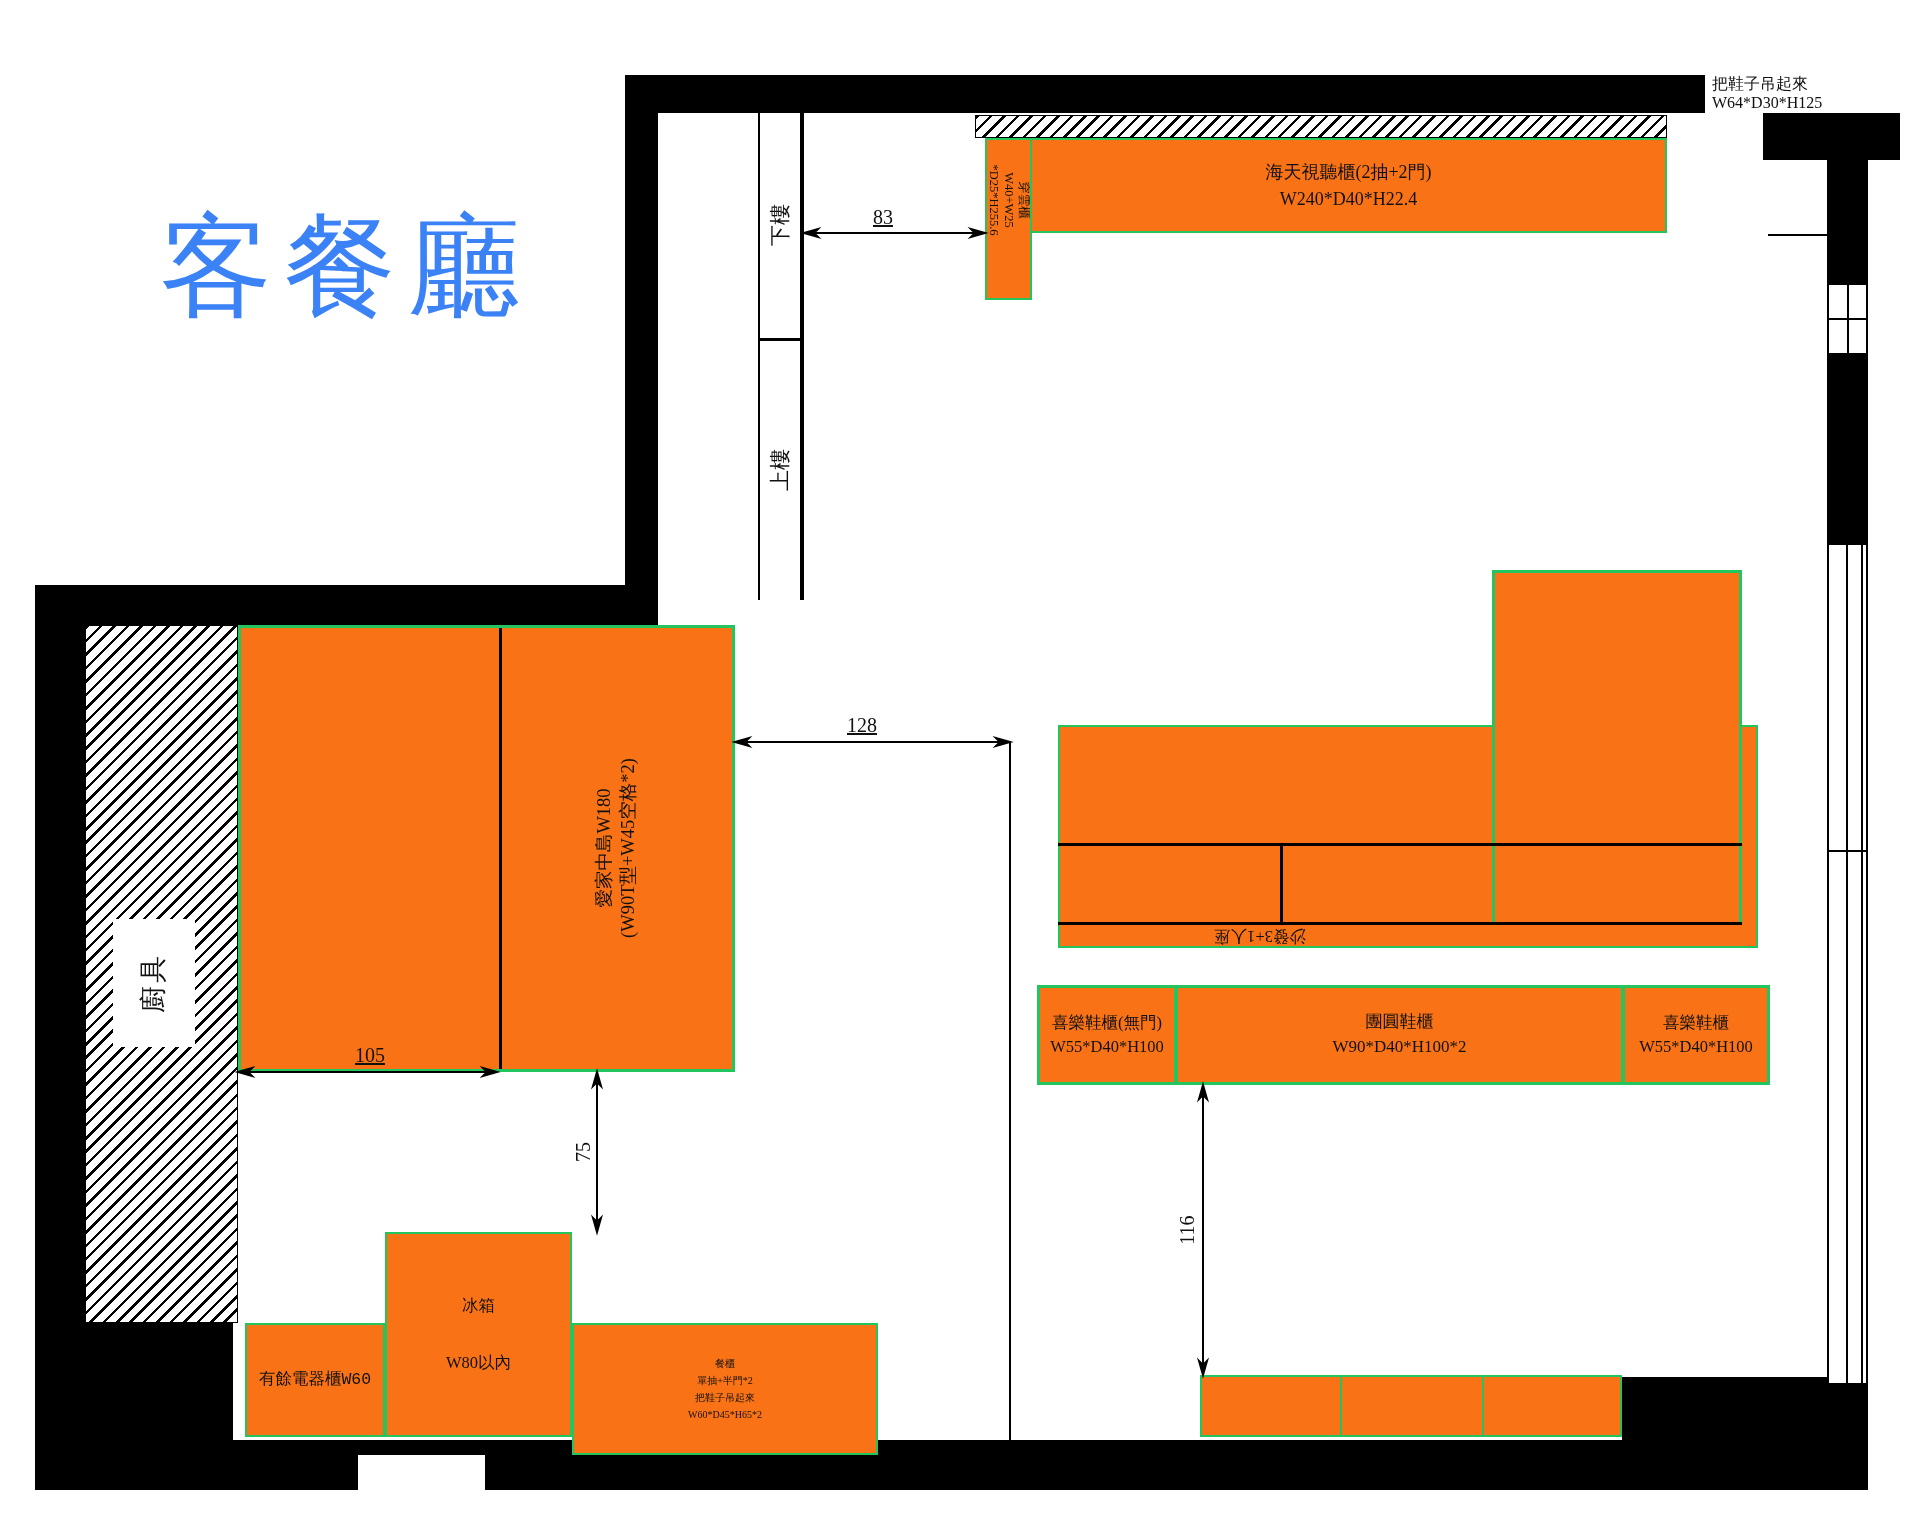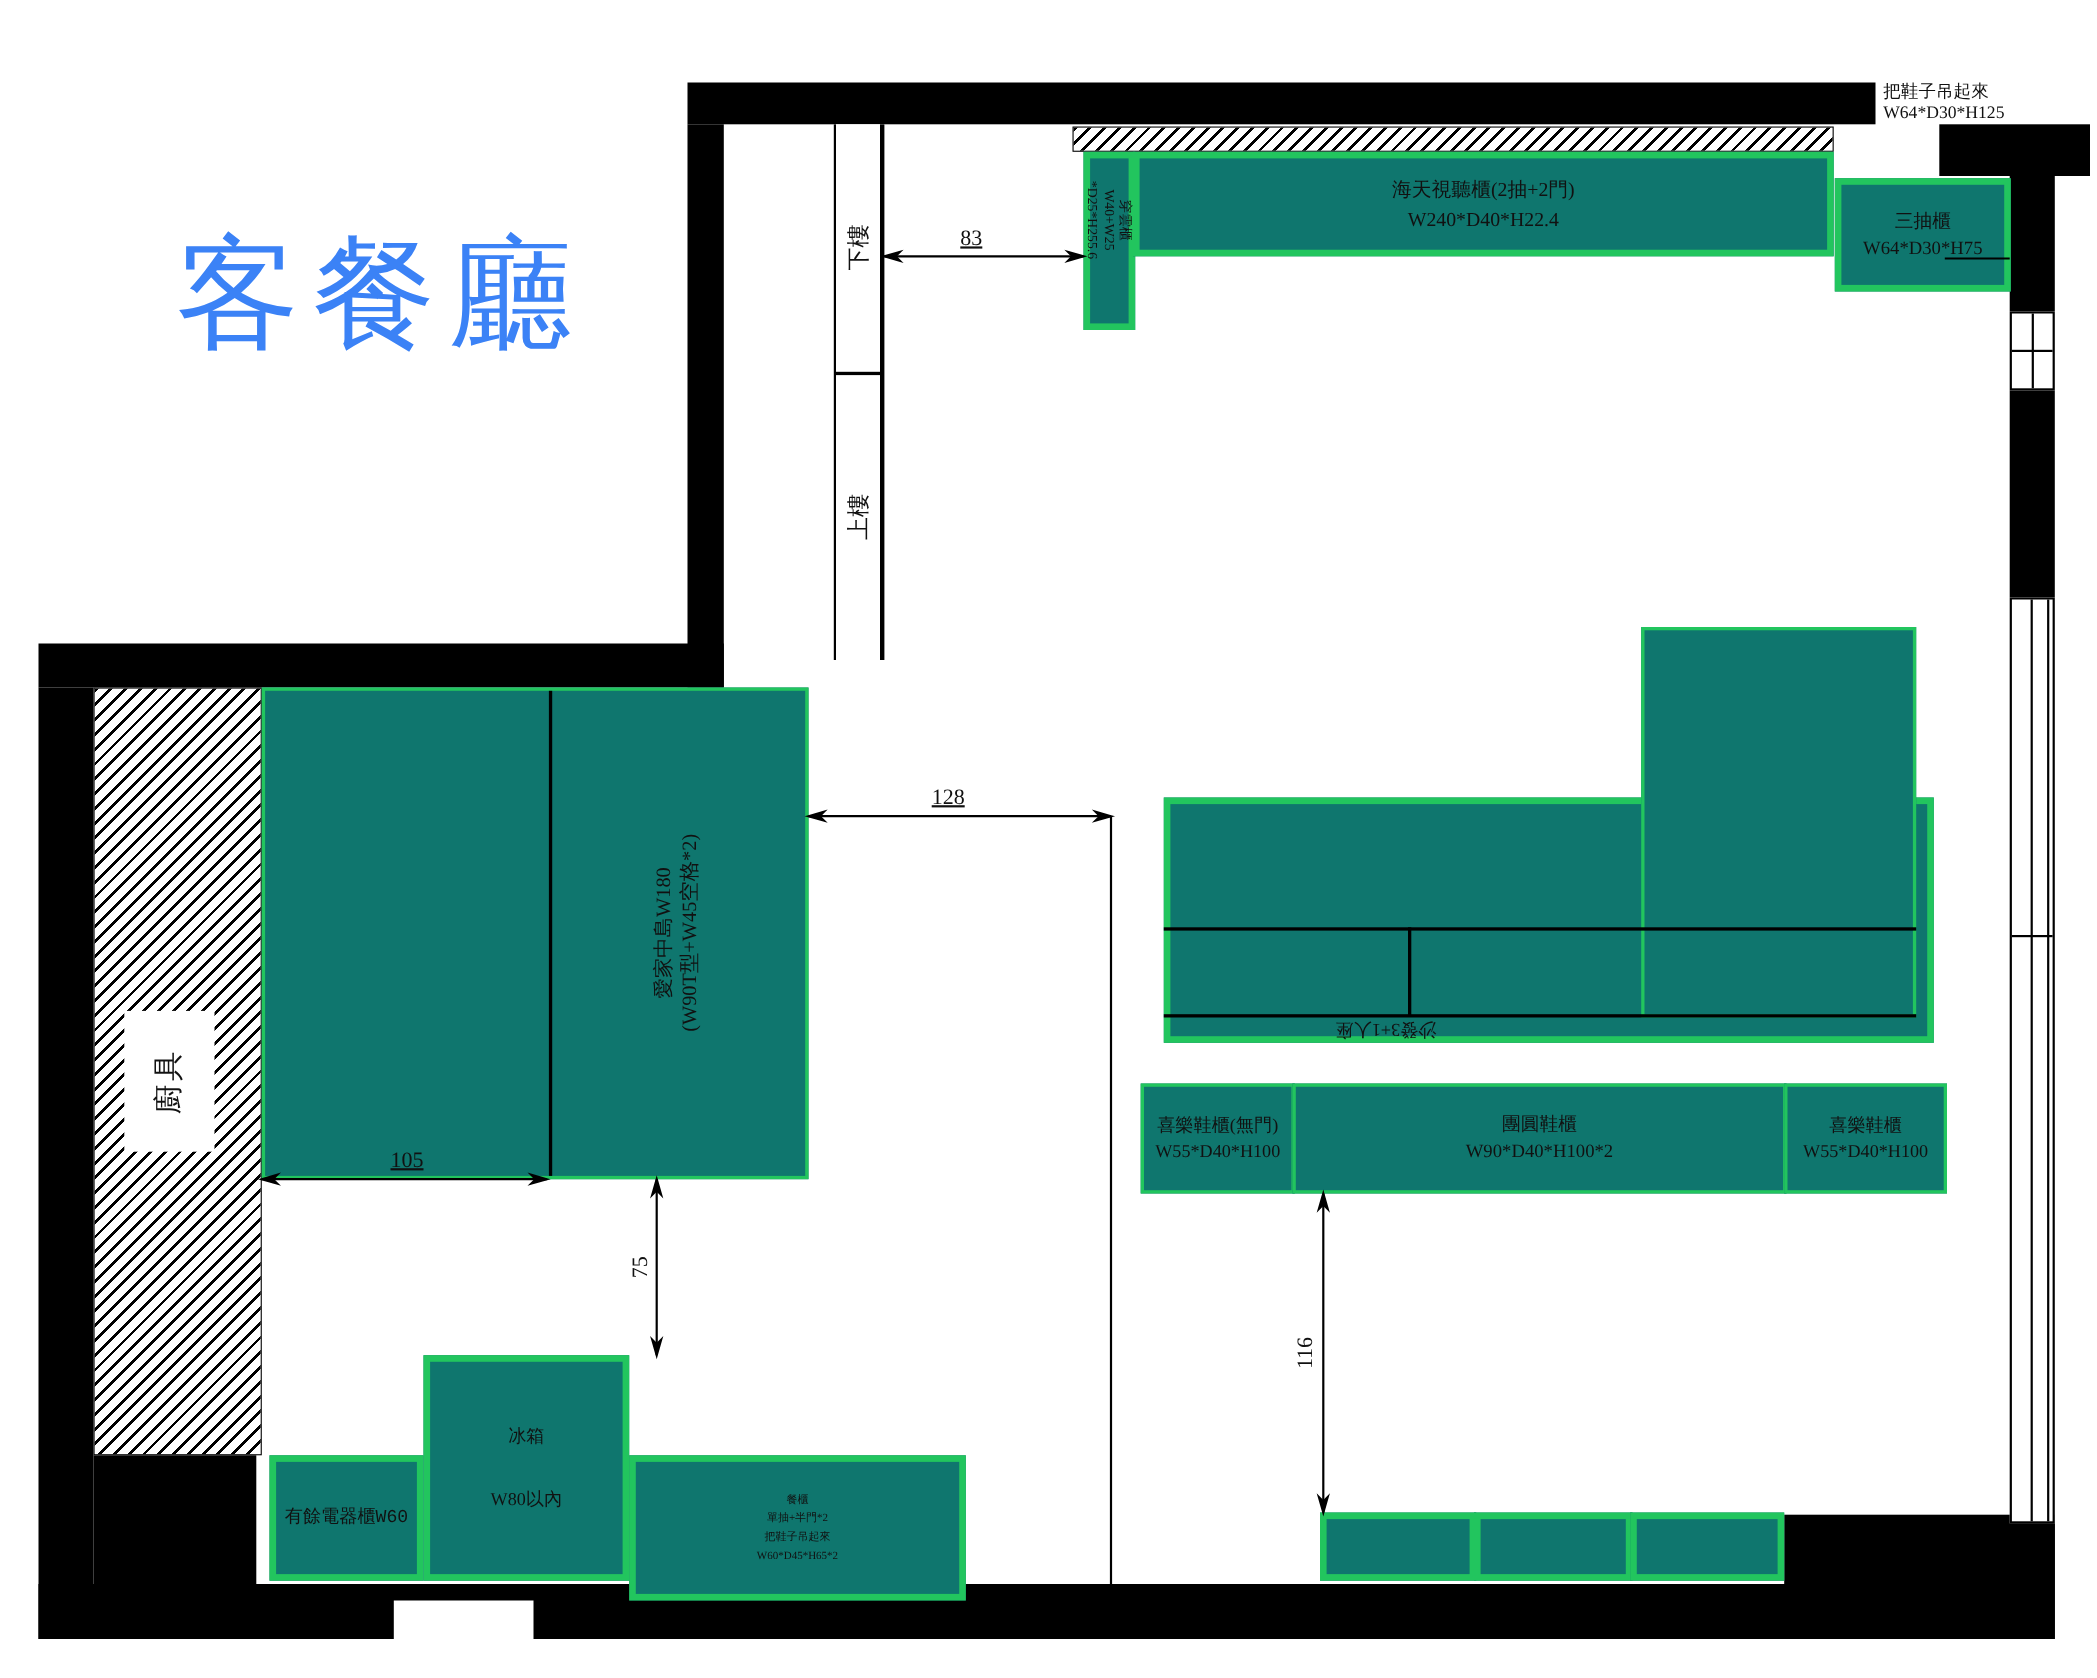--- a/index.html
+++ b/index.html
@@ -8,21 +8,21 @@
     width:1906px;height:1525px;
     background:#ffffff;
     font-family:"Liberation Serif","DejaVu Serif",serif;
     color:#111;
     overflow:hidden;
   }
   .abs{position:absolute;}
   .wall{position:absolute;background:#000;}
   .white{position:absolute;background:#fff;}
   .box{
-    position:absolute;background:#0f766e;border:6px solid #22c55e;box-sizing:border-box;
+    position:absolute;background:#f97316;border:2px solid #22c55e;box-sizing:border-box;
     display:flex;flex-direction:column;align-items:center;justify-content:center;
     text-align:center;line-height:1.45;
   }
   .box.b3{border-width:3px;}
   .hatch{
     position:absolute;border:1px solid #000;box-sizing:border-box;
     background:repeating-linear-gradient(135deg,#000 0,#000 2.5px,#fff 2.5px,#fff 9.5px);
   }
   .vline{position:absolute;background:#000;width:3px;}
   .hline{position:absolute;background:#000;height:3px;}
@@ -101,24 +101,20 @@
       <div>W40+W25</div>
       <div>*D25*H255.6</div>
     </div>
   </div>
 
   <div class="box" style="left:1030px;top:138px;width:637px;height:95px;font-size:18px;">
     <div>海天視聽櫃(2抽+2門)</div>
     <div>W240*D40*H22.4</div>
   </div>
 
-  <div class="box" style="left:1668px;top:162px;width:160px;height:103px;font-size:17px;">
-    <div>三抽櫃</div>
-    <div>W64*D30*H75</div>
-  </div>
 
   <div class="abs small" style="left:1712px;top:74px;line-height:19px;">
     <div>把鞋子吊起來</div>
     <div>W64*D30*H125</div>
   </div>
 
   <div class="title">客餐廳</div>
 
   <div class="box b3" style="left:238px;top:625px;width:497px;height:447px;">
     <div class="vline" style="left:258px;top:0;height:441px;"></div>

